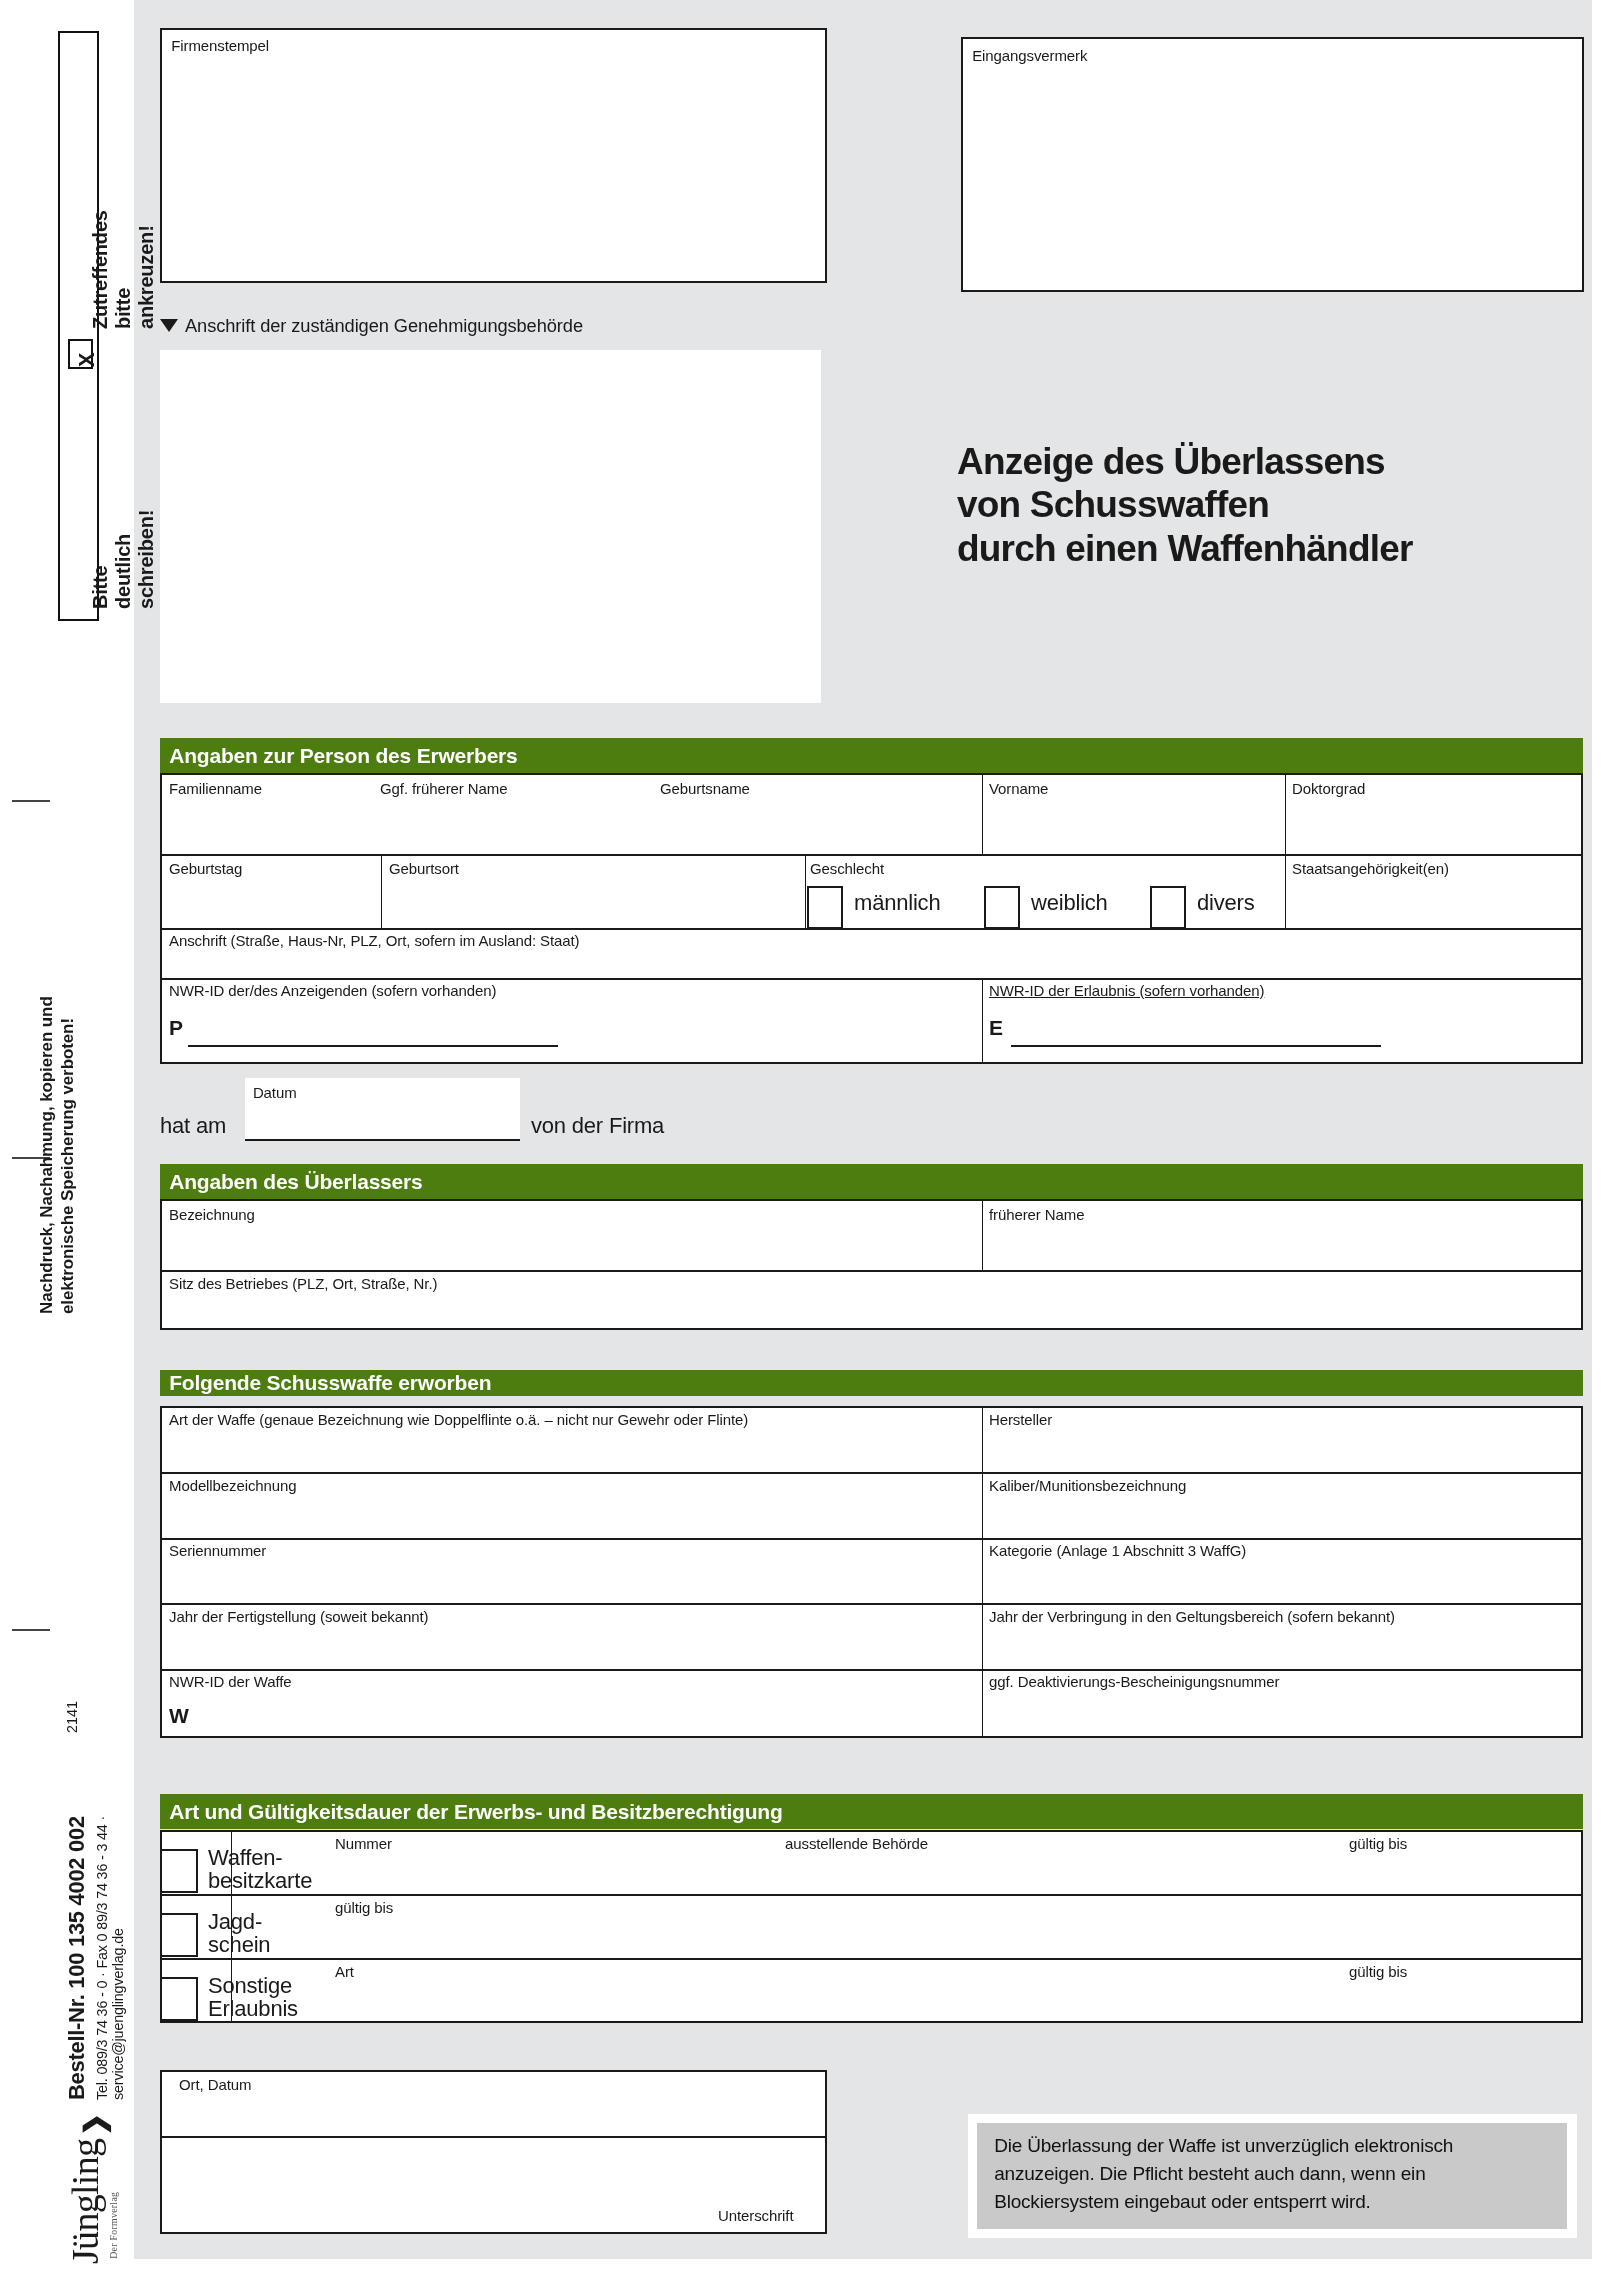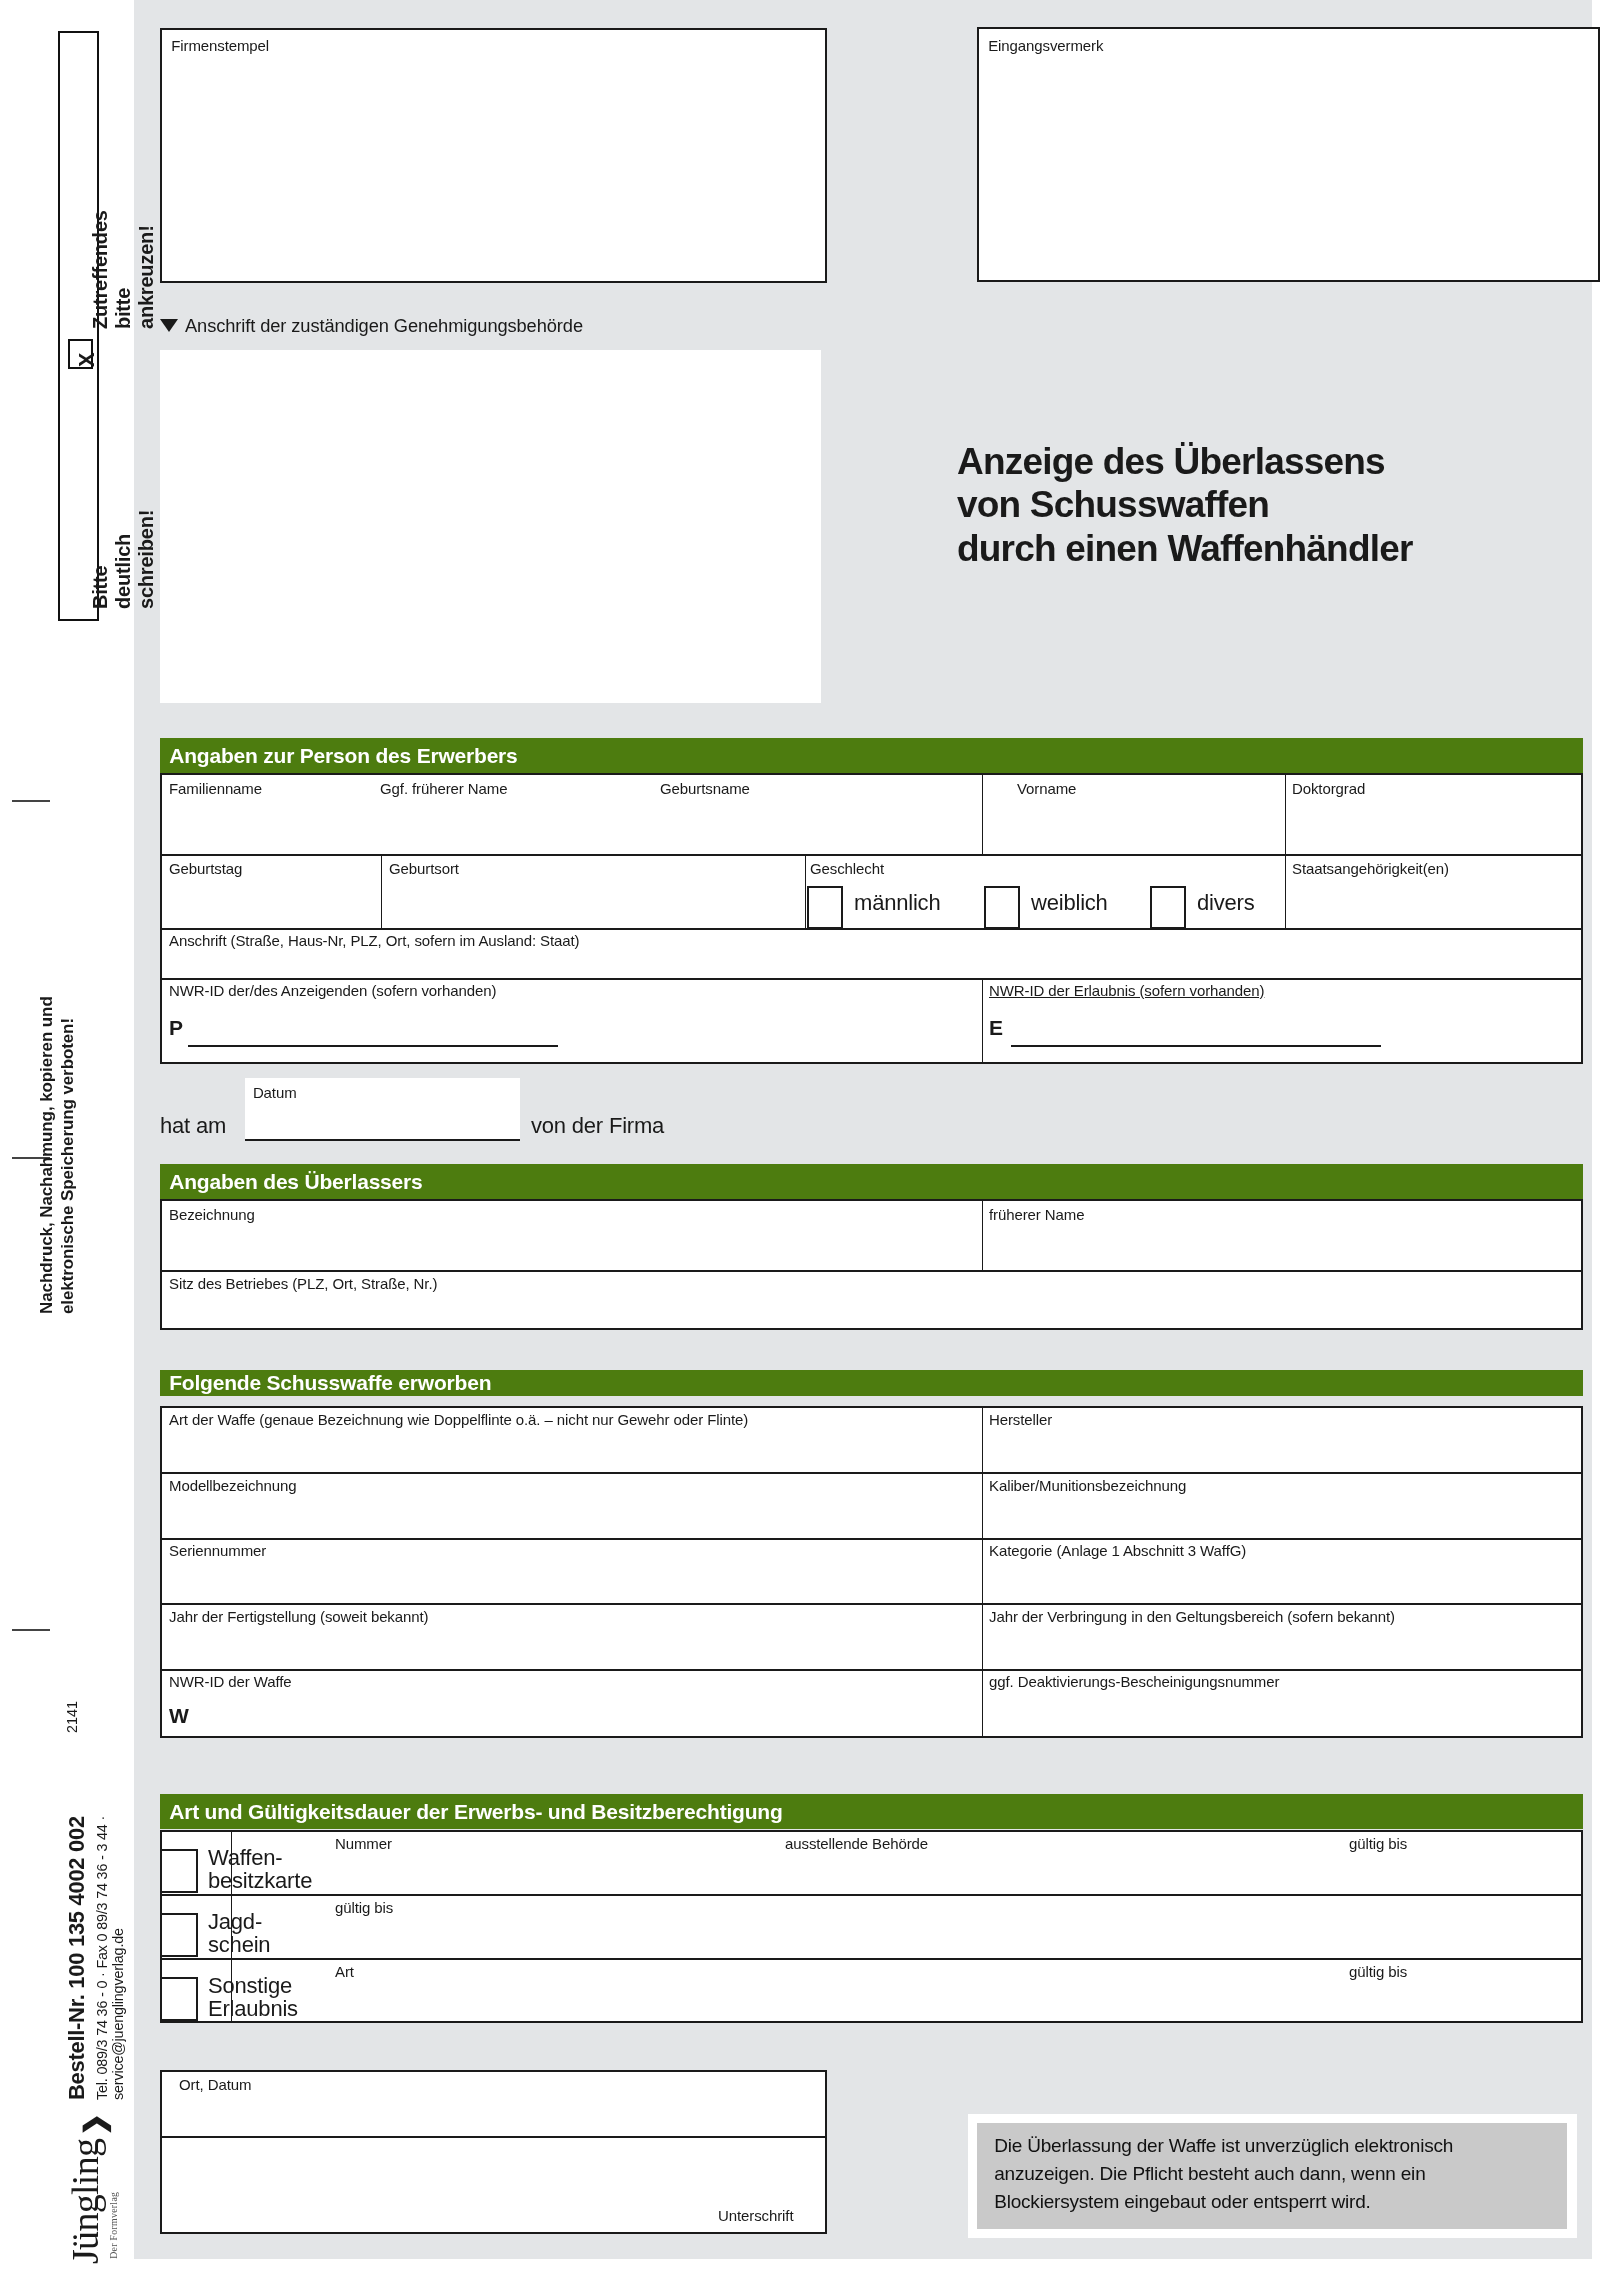--- a/index.html
+++ b/index.html
@@ -130,21 +130,21 @@
   <div id="pub-tagline">Der Formverlag</div>
   <div id="pub-order">Bestell-Nr. 100 135 4002 002</div>
   <div id="pub-contact">Tel. 089/3 74 36 - 0 · Fax 0 89/3 74 36 - 3 44 · service@juenglingverlag.de</div>
   <div id="pub-code">2141</div>
 </div>
 
 <div class="wbox framed" style="left:160px;top:27.5px;width:667px;height:255px;">
   <div class="flabel" style="left:9.2px;top:7.9px;">Firmenstempel</div>
 </div>
 
-<div class="wbox framed" style="left:961px;top:27px;width:623px;height:255px;margin-left:16px;">
+<div class="wbox framed" style="left:961px;top:37px;width:623px;height:255px;">
   <div class="flabel" style="left:9.2px;top:7.9px;">Eingangsvermerk</div>
 </div>
 
 <div class="tri" style="left:160px;top:319px;"></div>
 <div class="flabel" style="left:185px;top:315px;font-size:18.3px;">Anschrift der zuständigen Genehmigungsbehörde</div>
 <div class="wbox" style="left:160px;top:350px;width:661px;height:353px;"></div>
 
 <div id="doc-title">
   <div>Anzeige des Überlassens</div>
   <div>von Schusswaffen</div>
@@ -154,21 +154,21 @@
 <div class="sechdr" style="left:160px;top:738px;width:1423px;height:35px;">Angaben zur Person des Erwerbers</div>
 <div class="secbox" style="left:160px;top:773px;width:1423px;height:291px;"></div>
 
 <div class="vline" style="left:982px;top:775px;height:79px;"></div>
 <div class="vline" style="left:1285px;top:775px;height:79px;"></div>
 <div class="hline" style="left:162px;top:854px;width:1419px;"></div>
 
 <div class="flabel" style="left:169px;top:780px;">Familienname</div>
 <div class="flabel" style="left:380px;top:780px;">Ggf. früherer Name</div>
 <div class="flabel" style="left:660px;top:780px;">Geburtsname</div>
-<div class="flabel" style="left:989px;top:780px;margin-left:28px;">Vorname</div>
+<div class="flabel" style="left:989px;top:780px;">Vorname</div>
 <div class="flabel" style="left:1292px;top:780px;">Doktorgrad</div>
 
 <div class="vline" style="left:381px;top:856px;height:72px;"></div>
 <div class="vline" style="left:805px;top:856px;height:72px;"></div>
 <div class="vline" style="left:1285px;top:856px;height:72px;"></div>
 <div class="hline" style="left:162px;top:928px;width:1419px;"></div>
 
 <div class="flabel" style="left:169px;top:860px;">Geburtstag</div>
 <div class="flabel" style="left:389px;top:860px;">Geburtsort</div>
 <div class="flabel" style="left:810px;top:860px;">Geschlecht</div>

